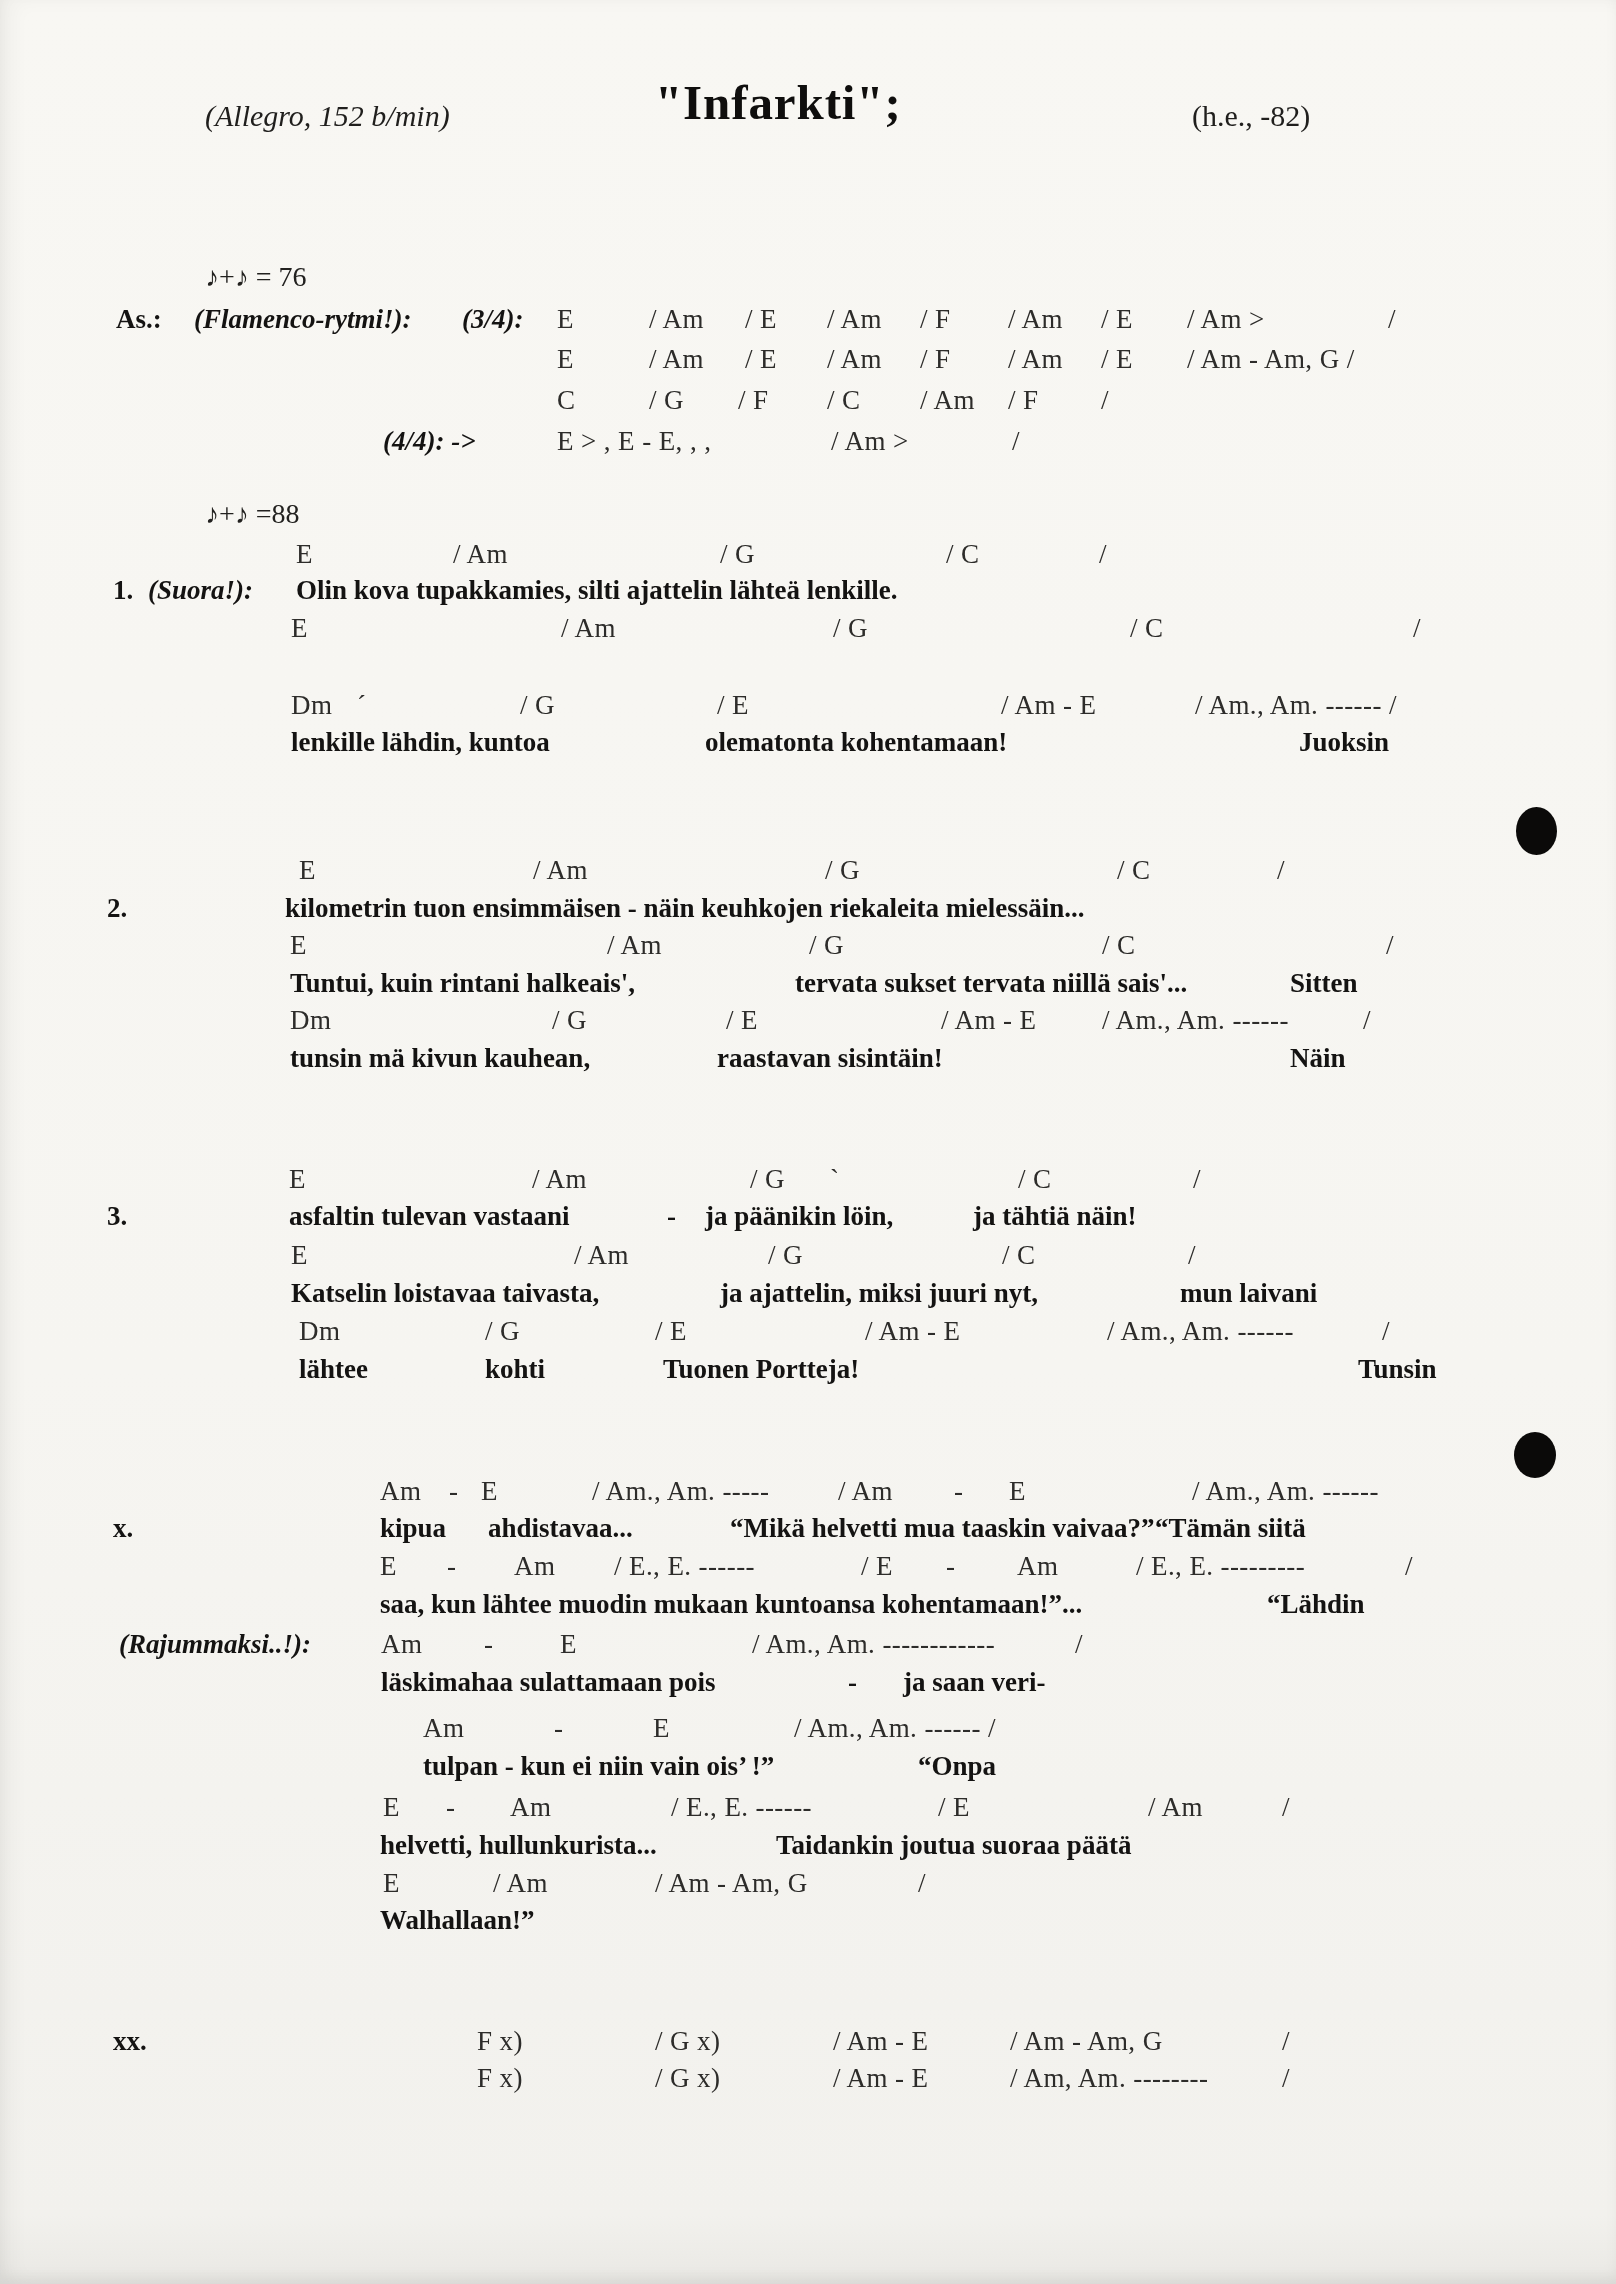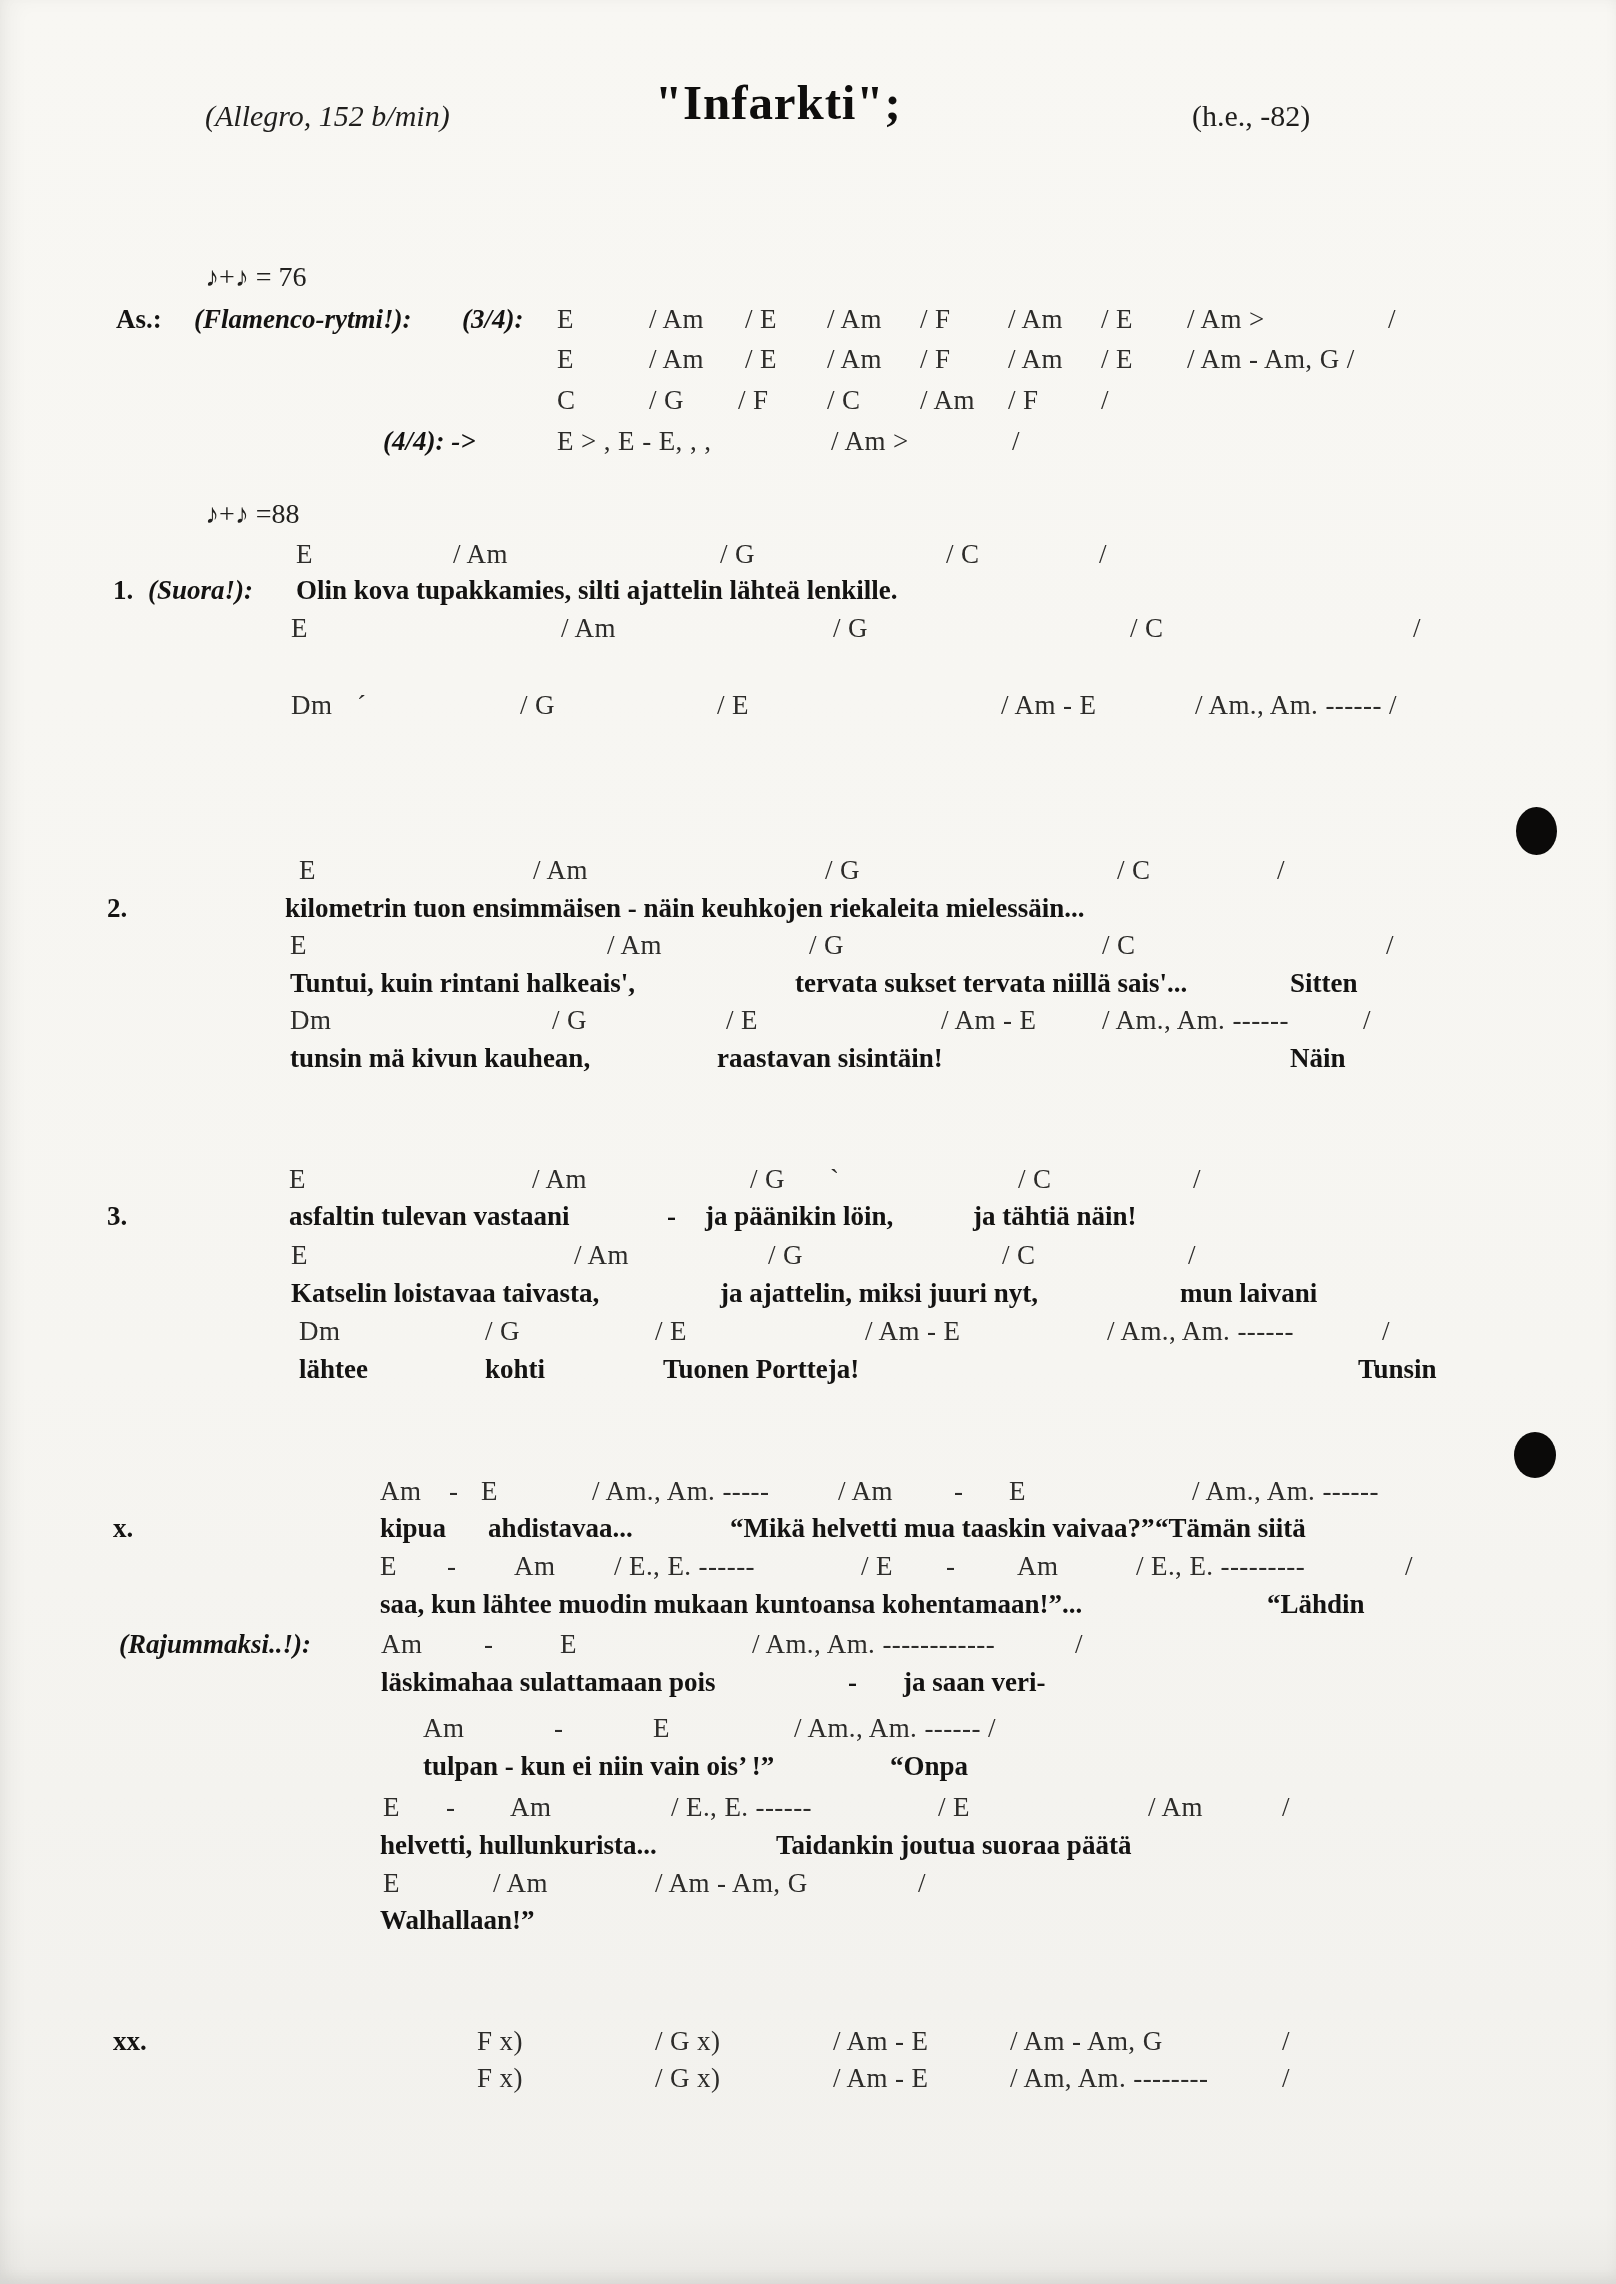--- a/index.html
+++ b/index.html
@@ -105,20 +105,25 @@
       <span class="tok chord" style="left: 1413px;">/</span>
     </div>
     <div class="line" style="top: 690px;">
       <span class="tok chord" style="left: 291px;">Dm</span>
       <span class="tok chord" style="left: 357px;">´</span>
       <span class="tok chord" style="left: 520px;">/ G</span>
       <span class="tok chord" style="left: 717px;">/ E</span>
       <span class="tok chord" style="left: 1001px;">/ Am - E</span>
       <span class="tok chord" style="left: 1195px;">/ Am., Am. ------ /</span>
     </div>
+    <div class="line" style="top: 727px;">
+      <span class="tok lyric" style="left: 291px;">lenkille lähdin, kuntoa</span>
+      <span class="tok lyric" style="left: 705px;">olematonta kohentamaan!</span>
+      <span class="tok lyric" style="left: 1299px;">Juoksin</span>
+    </div>
     <div class="line" style="top: 855px;">
       <span class="tok chord" style="left: 299px;">E</span>
       <span class="tok chord" style="left: 533px;">/ Am</span>
       <span class="tok chord" style="left: 825px;">/ G</span>
       <span class="tok chord" style="left: 1117px;">/ C</span>
       <span class="tok chord" style="left: 1277px;">/</span>
     </div>
     <div class="line" style="top: 893px;">
       <span class="tok label" style="left: 107px;">2.</span>
       <span class="tok lyric" style="left: 285px;">kilometrin tuon ensimmäisen - näin keuhkojen riekaleita mielessäin...</span>
@@ -235,21 +240,21 @@
       <span class="tok lyric" style="left: 903px;">ja saan veri-</span>
     </div>
     <div class="line" style="top: 1713px;">
       <span class="tok chord" style="left: 423px;">Am</span>
       <span class="tok chord" style="left: 554px;">-</span>
       <span class="tok chord" style="left: 653px;">E</span>
       <span class="tok chord" style="left: 794px;">/ Am., Am. ------ /</span>
     </div>
     <div class="line" style="top: 1751px;">
       <span class="tok lyric" style="left: 423px; text-align: right;">tulpan - kun ei niin vain ois’ !”</span>
-      <span class="tok lyric" style="left: 890px;">“Onpa</span>
+      <span class="tok lyric" style="left: 918px;">“Onpa</span>
     </div>
     <div class="line" style="top: 1792px;">
       <span class="tok chord" style="left: 383px;">E</span>
       <span class="tok chord" style="left: 446px;">-</span>
       <span class="tok chord" style="left: 510px;">Am</span>
       <span class="tok chord" style="left: 671px;">/ E., E. ------</span>
       <span class="tok chord" style="left: 938px;">/ E</span>
       <span class="tok chord" style="left: 1148px;">/ Am</span>
       <span class="tok chord" style="left: 1282px;">/</span>
     </div>

